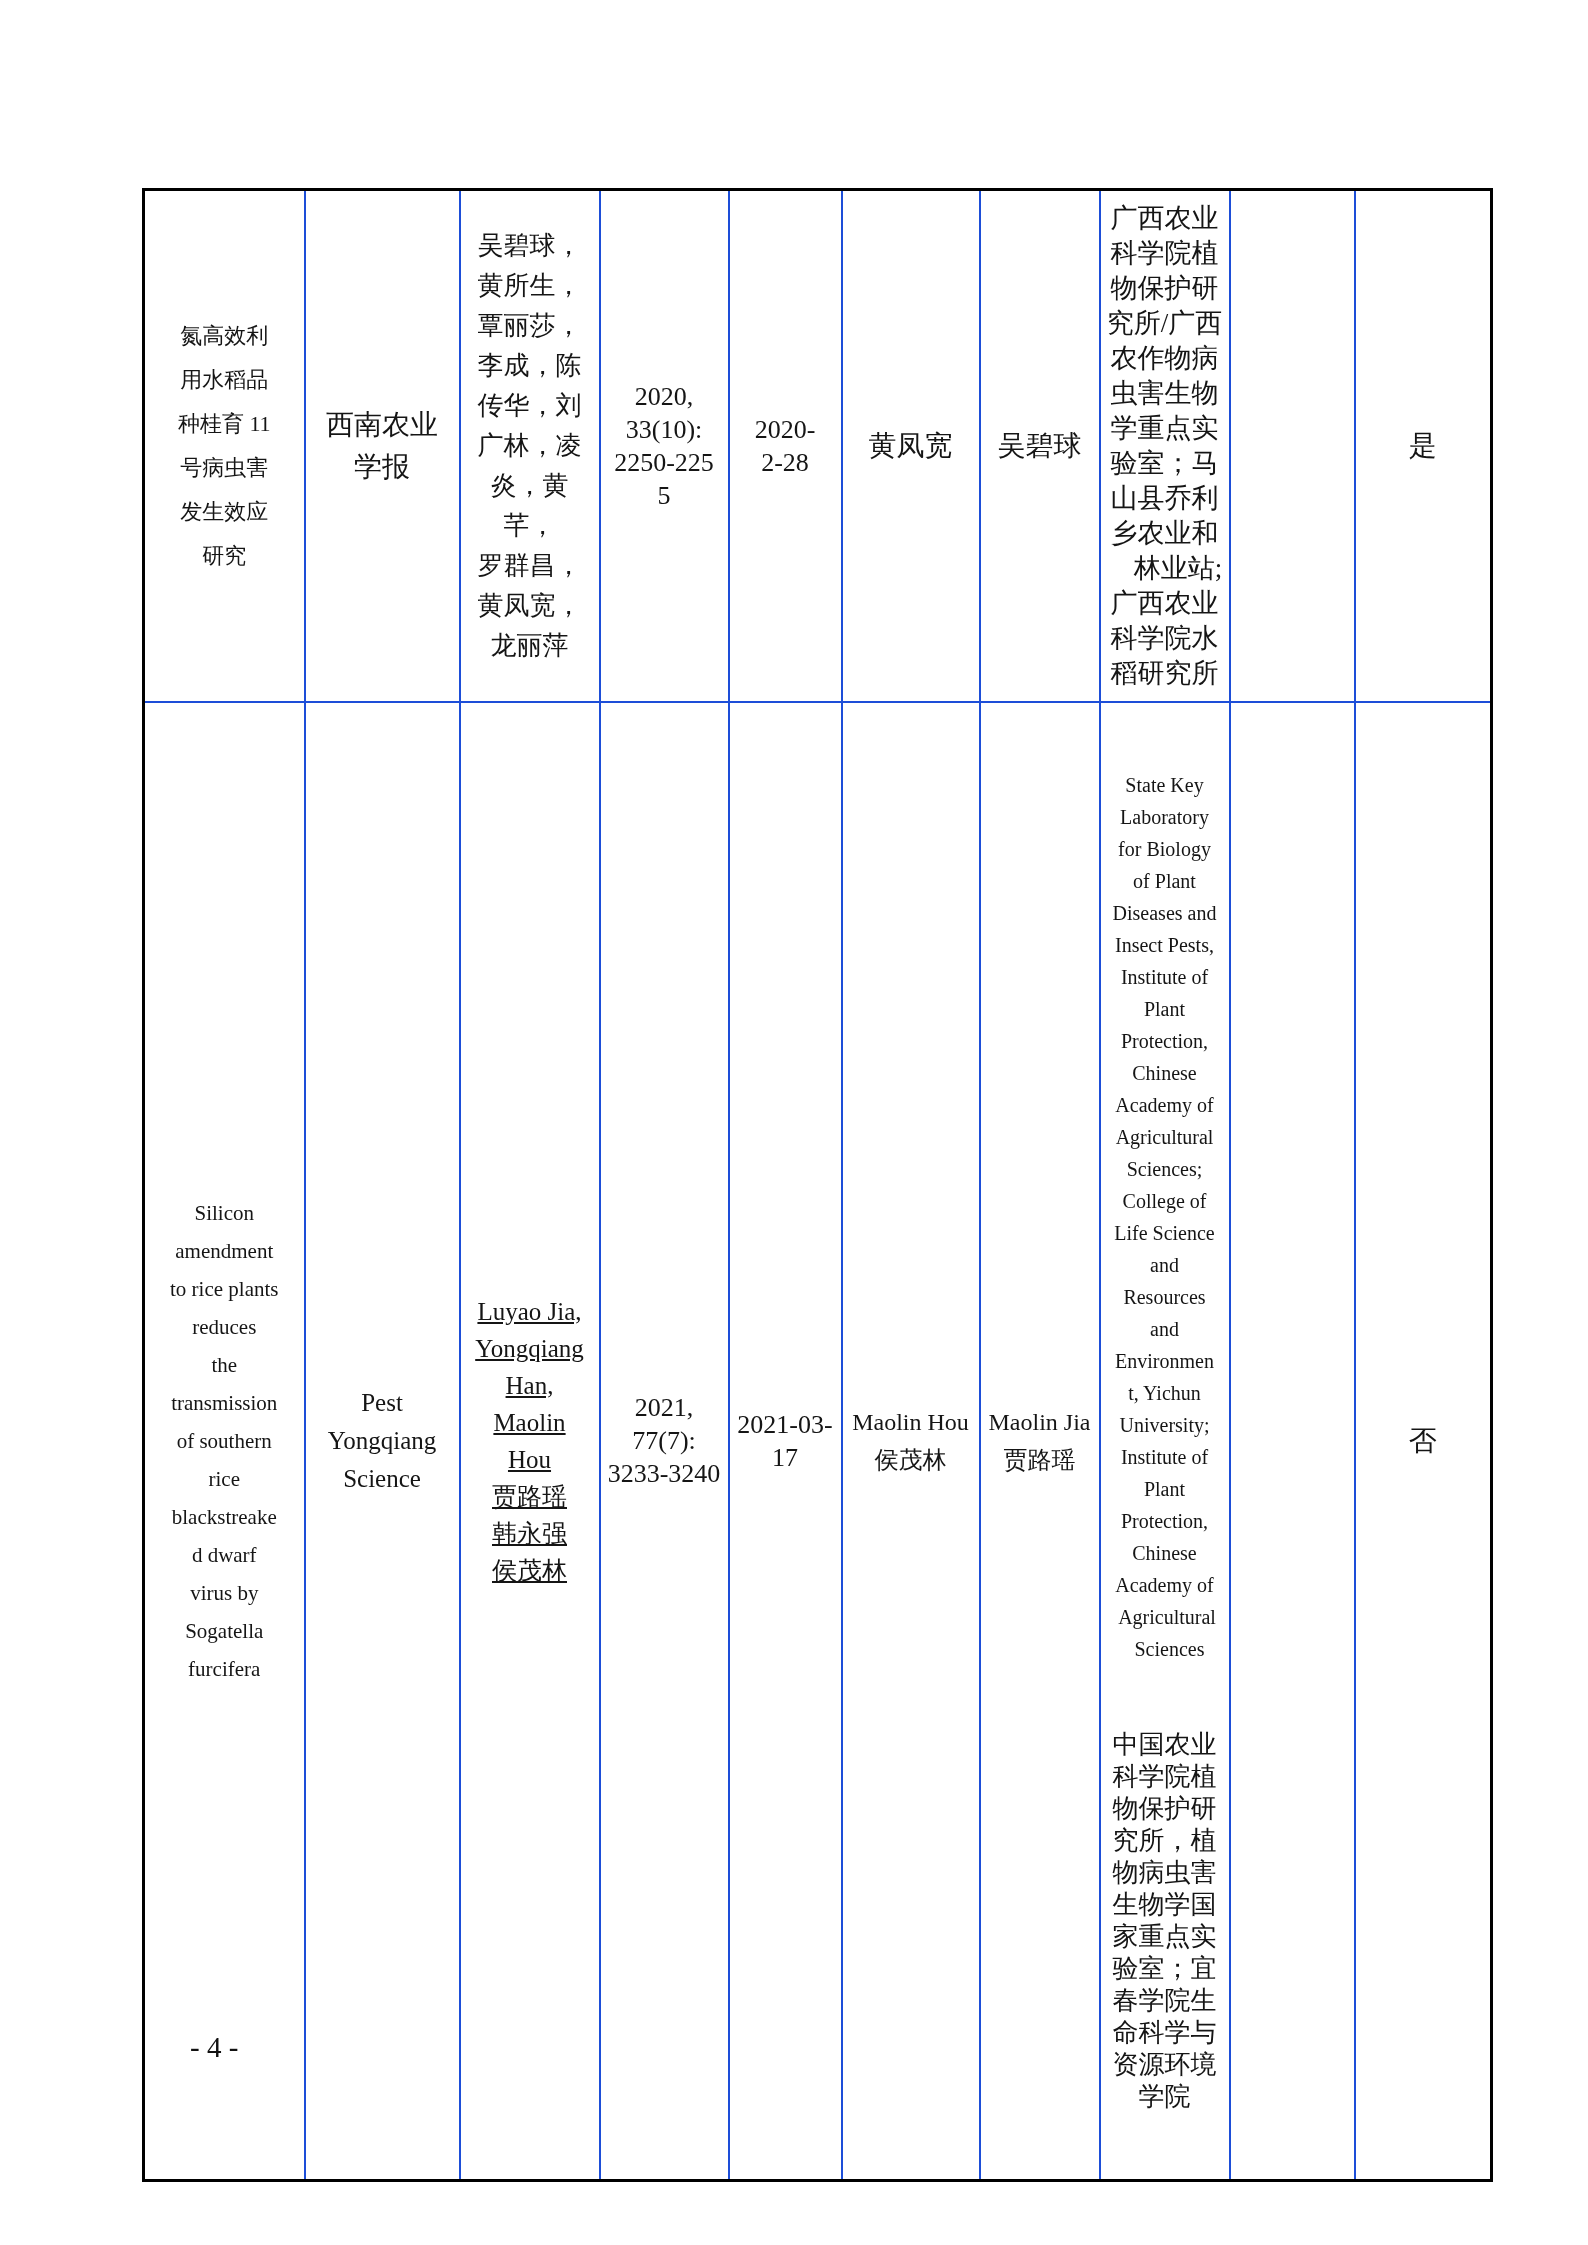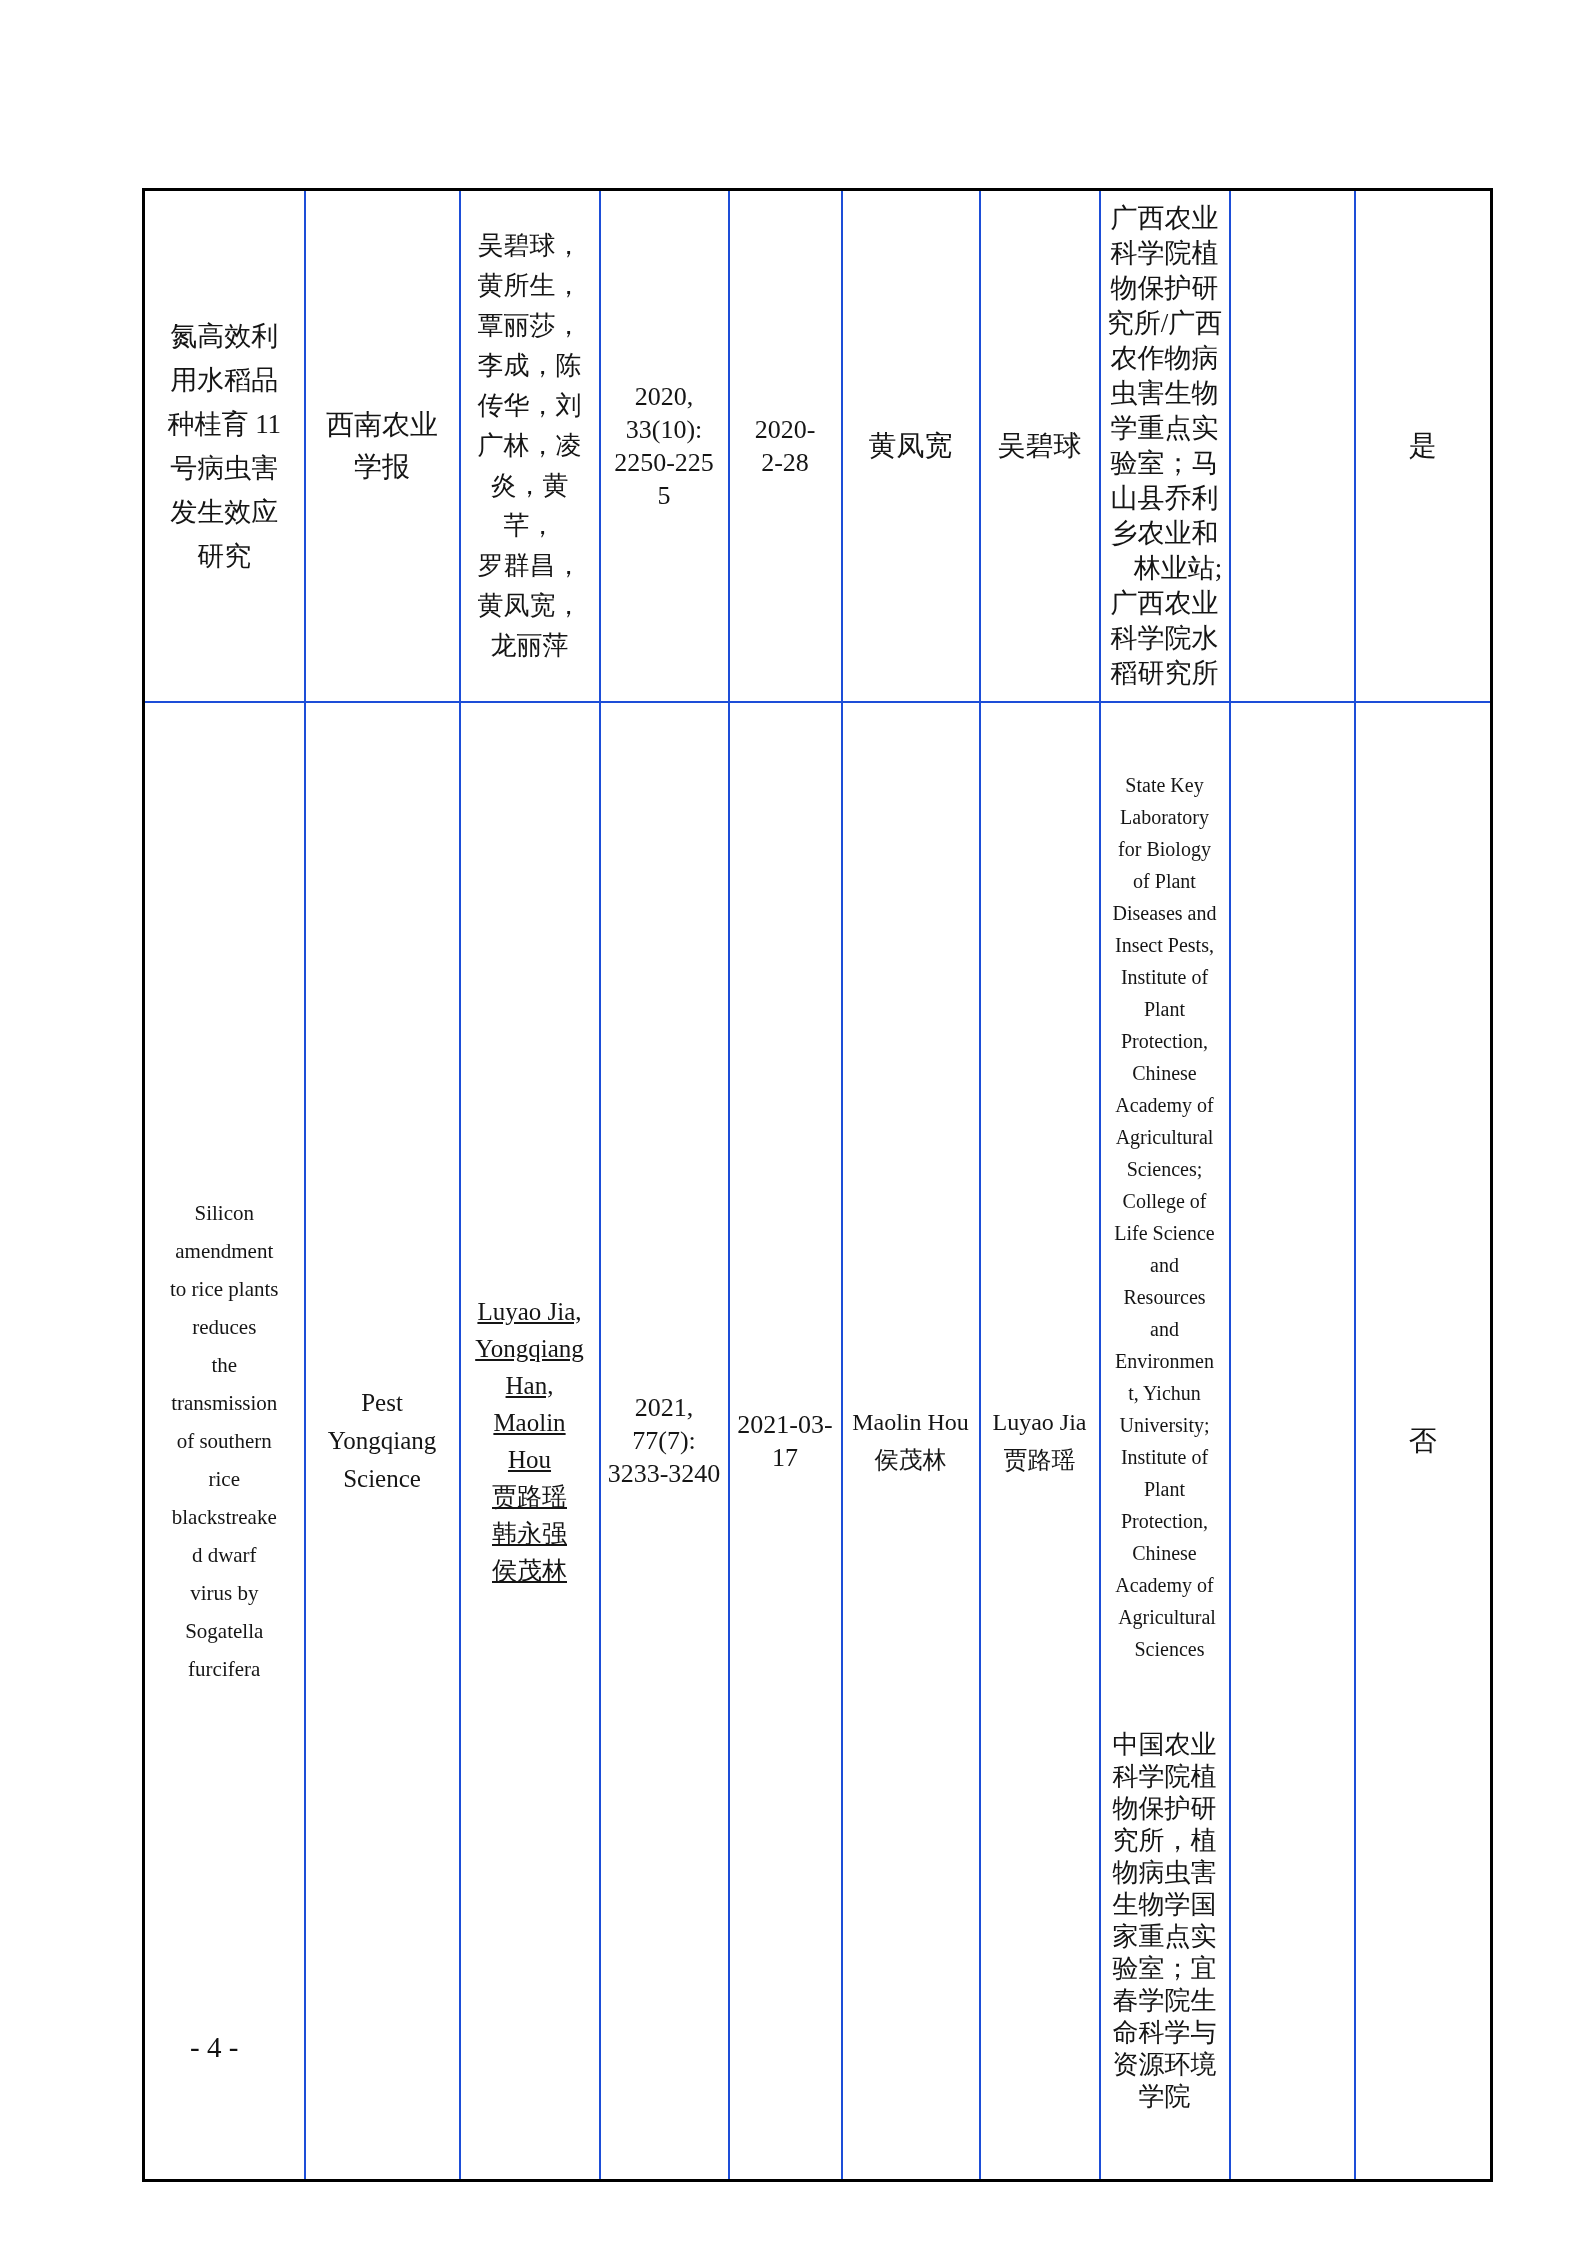--- a/index.html
+++ b/index.html
@@ -29,21 +29,21 @@
     text-align: center;
     white-space: pre-wrap;
     overflow: hidden;
     padding: 2px 6px;
     box-sizing: border-box;
   }
   tr.row1 { height: 512px; }
   tr.row2 { height: 1300px; }
 
   
-  .title1   { font-size: 27px; line-height: 44px; }
+  .title1   { font-size: 22px; line-height: 44px; }
   .journal1 { font-size: 28px; line-height: 42px; }
   .authors1 { font-size: 26px; line-height: 40px; text-align: left; padding: 2px 5px; }
   .numcell  { font-size: 26px; line-height: 33px; }
   .numleft  { font-size: 26px; line-height: 33px; text-align: left; }
   .name1    { font-size: 28px; line-height: 42px; }
   .affil1   { font-size: 27px; line-height: 35px; text-align: left; padding: 2px 5px; }
   .flagcell { font-size: 28px; line-height: 40px; }
 
   
   .title2   { font-size: 21px; line-height: 38px; text-align: left; font-family: Liberation Serif, serif; }
@@ -149,21 +149,21 @@
 贾路瑶
 韩永强
 侯茂林</td>
     <td class="numleft">2021,
 77(7):
 3233-3240</td>
     <td class="numcell">2021-03-
 17</td>
     <td class="name2">Maolin Hou
 侯茂林</td>
-    <td class="name2">Luyao Jia
+    <td class="name2">Maolin Jia
 贾路瑶</td>
     <td class="affil2">
       <span class="part-en">State Key
 Laboratory
 for Biology
 of Plant
 Diseases and
 Insect Pests,
 Institute of
 Plant

